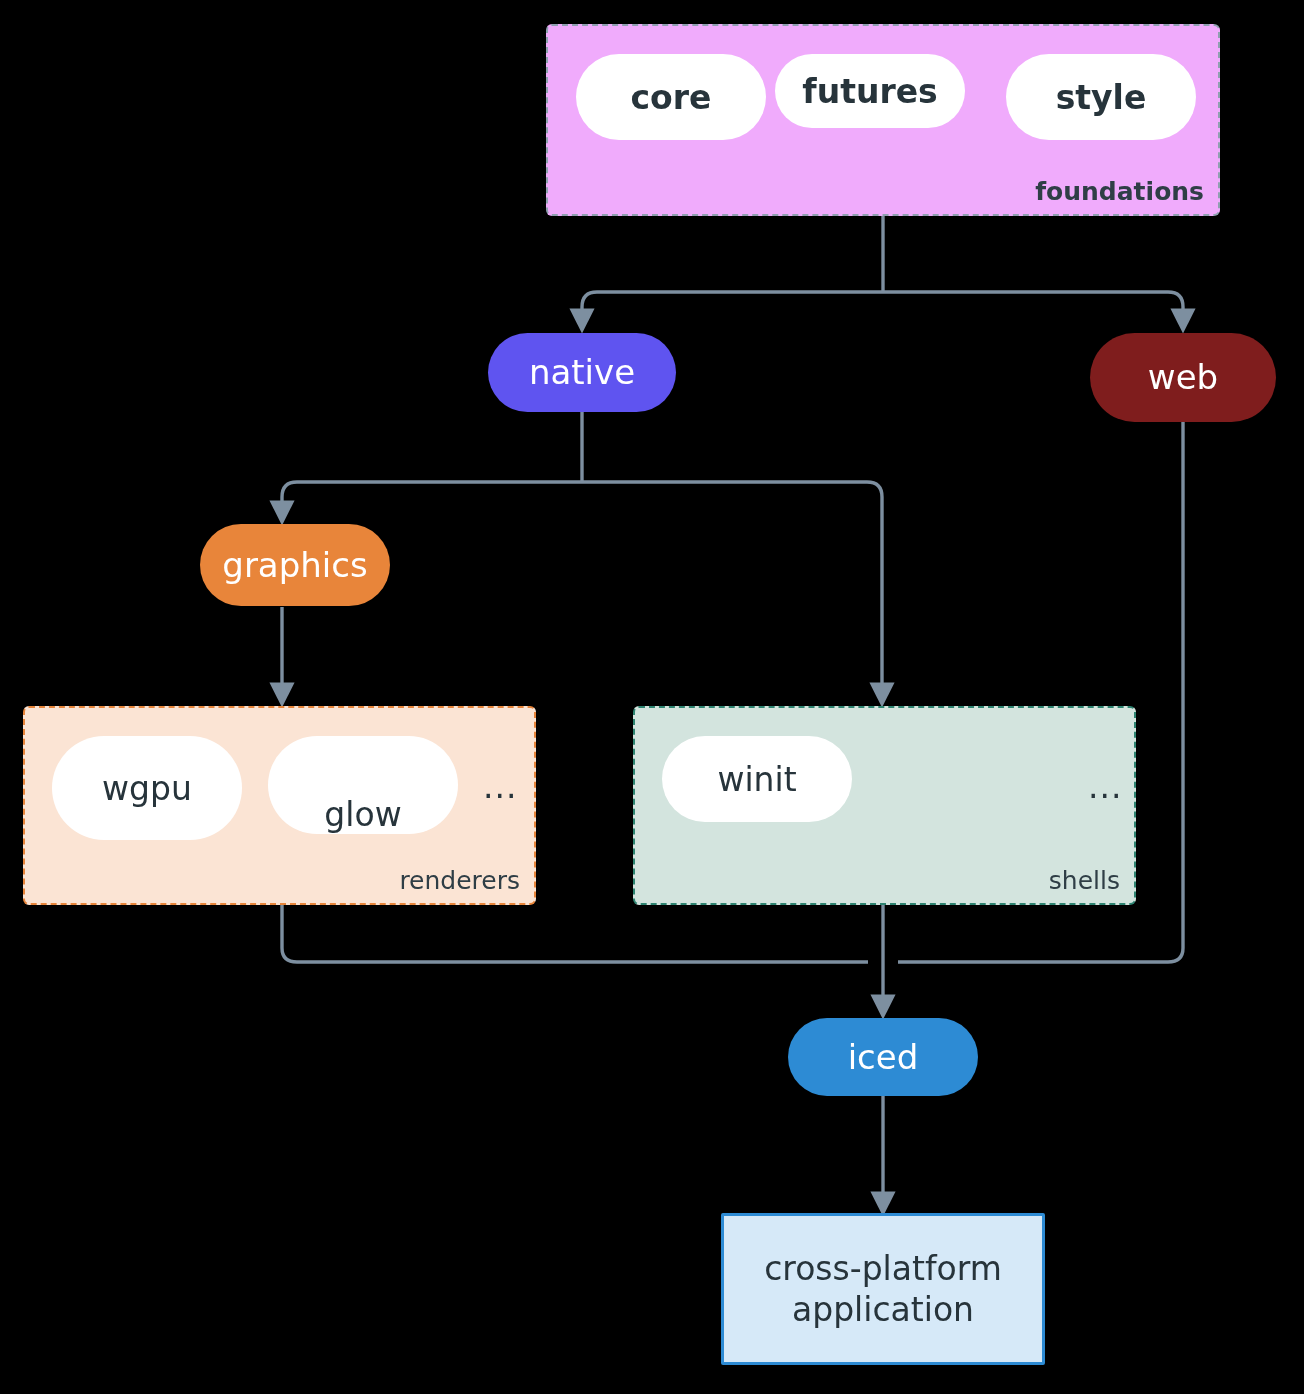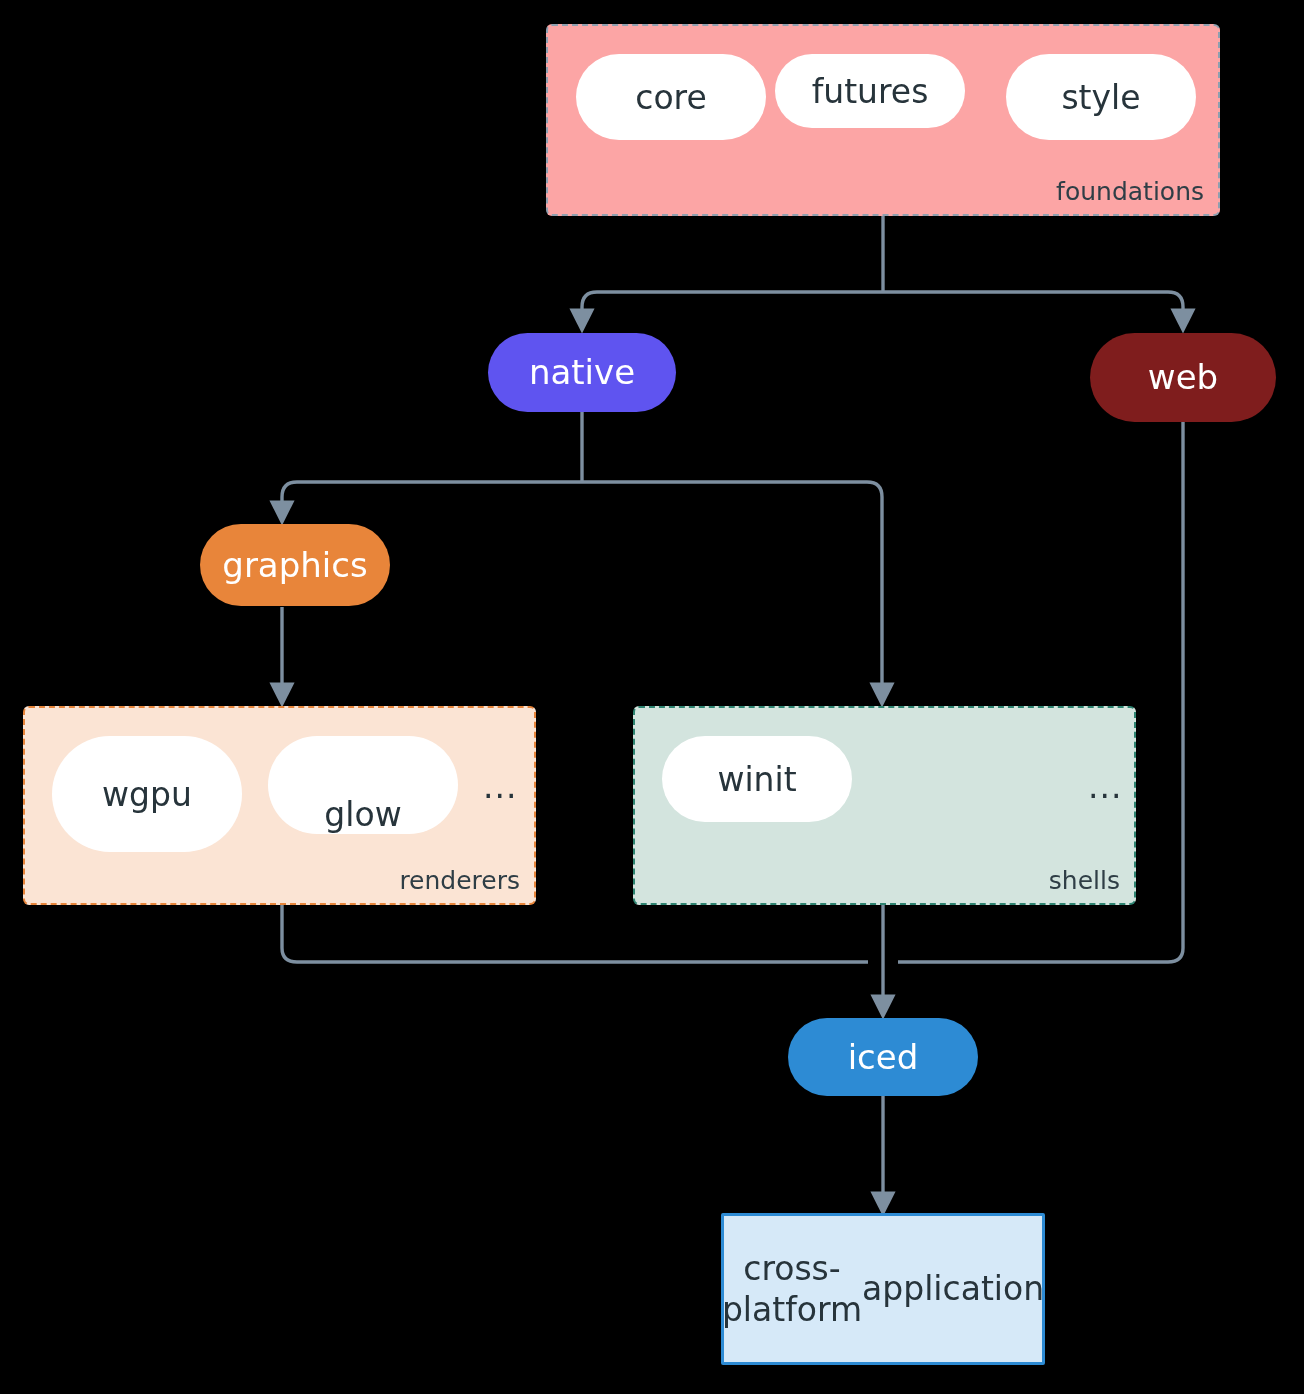--- a/index.html
+++ b/index.html
@@ -27,21 +27,20 @@
     pointer-events: none;
   }
 
   
   .node {
     position: absolute;
     box-sizing: border-box;
     display: flex;
     align-items: center;
     justify-content: center;
-    text-align: center;
     line-height: 1.25;
   }
 
   
   .cluster {
     position: absolute;
     box-sizing: border-box;
     border-width: 2px;
     border-style: dashed;
     border-radius: 6px;
@@ -83,21 +82,21 @@
     font-size: 34px;
     white-space: nowrap;
   }
 
   
   .rect {
     border-radius: 2px;
     border-width: 3px;
     border-style: solid;
     font-size: 33px;
-    flex-direction: row;
+    flex-direction: column;
   }
 </style>
 </head>
 <body>
 
 <div id="stage">
 
   <svg id="edges" viewBox="0 0 1304 1394" width="1304" height="1394">
     <defs>
       <marker id="arrow" markerWidth="9" markerHeight="9" refX="4.6" refY="4.5" orient="auto" markerUnits="strokeWidth">
@@ -124,21 +123,21 @@
 
       <path d="M1183,412 L1183,948 Q1183,962 1168,962 L898,962"></path>
 
       <path d="M883,905 L883,1008" marker-end="url(#arrow)"></path>
 
       <path d="M883,1096 L883,1205" marker-end="url(#arrow)"></path>
     </g>
   </svg>
 
   <div class="cluster" style="left:546px; top:24px; width:674px; height:192px;
-              background:#fca5a5; border-color:#8fa0b0;">
+              background:#f0abfc; border-color:#8fa0b0;font-weight:bold;">
     <div class="chip" style="left:28px; top:28px; width:190px; height:86px;">
       <span>core</span>
     </div>
     <div class="chip" style="left:227px; top:28px; width:190px; height:74px;">
       <span>futures</span>
     </div>
     <div class="chip" style="left:458px; top:28px; width:190px; height:86px;">
       <span>style</span>
     </div>
     <div class="cluster-label">foundations</div>
@@ -151,21 +150,21 @@
   <div class="node pill" style="left:1090px; top:333px; width:186px; height:89px; background:#7f1d1d;">
     <span>web</span>
   </div>
 
   <div class="node pill" style="left:200px; top:524px; width:190px; height:82px; background:#e8853a;">
     <span>graphics</span>
   </div>
 
   <div class="cluster" style="left:23px; top:706px; width:513px; height:199px;
               background:#fbe4d4; border-color:#e8853a;">
-    <div class="chip" style="left:27px; top:28px; width:190px; height:116px;">
+    <div class="chip" style="left:27px; top:28px; width:190px; height:104px;">
       <span>wgpu</span>
     </div>
     <div class="chip" style="left:243px; top:28px; width:190px; height:98px;align-items:flex-end;">
       <span>glow</span>
     </div>
     <div class="ellipsis" style="left:458px; top:62px;">...</div>
     <div class="cluster-label">renderers</div>
   </div>
 
   <div class="cluster" style="left:633px; top:706px; width:503px; height:199px;

